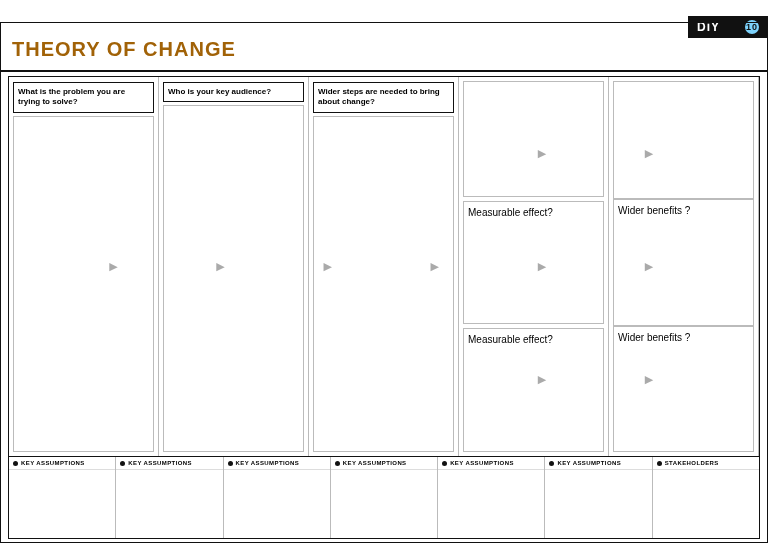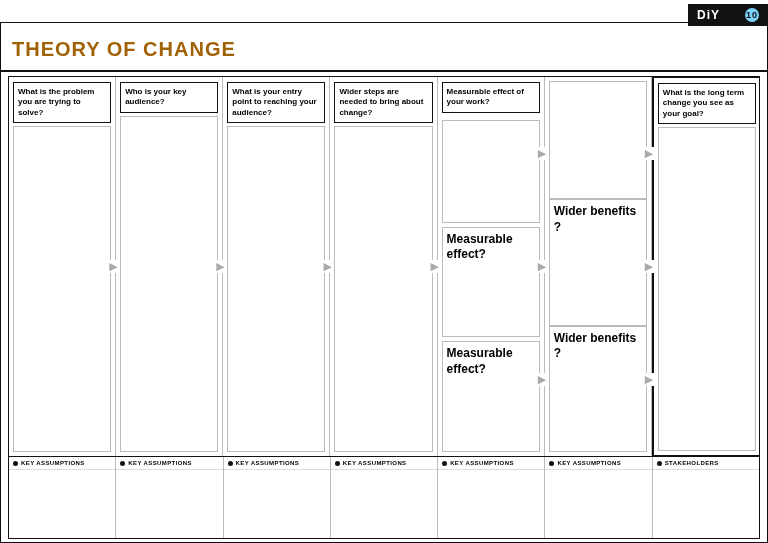--- a/index.html
+++ b/index.html
@@ -8,21 +8,21 @@
       font-family: Arial, sans-serif;
       width: 768px;
       height: 543px;
       overflow: hidden;
       position: relative;
     }
 
     
     .top-bar {
       position: absolute;
-      top: 4px; right: 0;
+      top: 16px; right: 0;
       background: #111;
       color: #fff;
       height: 22px;
       width: 80px;
       display: flex;
       align-items: center;
       justify-content: center;
       font-size: 11px;
       font-weight: bold;
       letter-spacing: 1px;
@@ -131,23 +131,23 @@
       padding: 0 4px 4px;
       display: flex;
       flex-direction: column;
       gap: 3px;
       justify-content: center;
     }
 
     .mc-subbox {
       border: 1px solid #bbb;
       padding: 4px;
-      font-size: 12px;
+      font-size: 10px;
       line-height: 1.3;
-      font-weight: bold;
+      font-weight: normal;
     }
     .mc-subbox-empty {
       border: 1px solid #bbb;
       flex: 1;
       min-height: 40px;
     }
 
     
     .bottom-strip {
       display: flex;
@@ -217,44 +217,37 @@
       <div class="mc-header">Who is your key audience?</div>
       <div class="mc-body">
         <div class="mc-subbox-empty"></div>
       </div>
     </div>
 
     <div style="position:absolute; top:0; left:calc(2/7*100% - 8px); height:100%; display:flex; align-items:center; z-index:5; pointer-events:none;">
       <span style="color:#aaa; font-size:11px; background:#fff; padding:0 1px;">▶</span>
     </div>
 
-    <div class="mc">
-      <div class="mc-header">What is your entry point to reaching your audience?</div>
-      <div class="mc-body">
-        <div class="mc-subbox-empty"></div>
-      </div>
-    </div>
 
     <div style="position:absolute; top:0; left:calc(3/7*100% - 8px); height:100%; display:flex; align-items:center; z-index:5; pointer-events:none;">
       <span style="color:#aaa; font-size:11px; background:#fff; padding:0 1px;">▶</span>
     </div>
 
     <div class="mc">
       <div class="mc-header">Wider steps are needed to bring about change?</div>
       <div class="mc-body">
         <div class="mc-subbox-empty"></div>
       </div>
     </div>
 
     <div style="position:absolute; top:0; left:calc(4/7*100% - 8px); height:100%; display:flex; align-items:center; z-index:5; pointer-events:none;">
       <span style="color:#aaa; font-size:11px; background:#fff; padding:0 1px;">▶</span>
     </div>
 
     <div class="mc">
-      <div class="mc-header">Measurable effect of your work?</div>
       <div class="mc-body" style="justify-content:flex-start; gap:4px; margin-top:4px;">
         <div class="mc-subbox-empty" style="min-height:35px; flex:1;"></div>
         <div class="mc-subbox" style="flex:1; min-height:35px;">
           <span>Measurable effect?</span>
         </div>
         <div class="mc-subbox" style="flex:1; min-height:35px;">
           <span>Measurable effect?</span>
         </div>
       </div>
     </div>
@@ -276,26 +269,20 @@
         </div>
       </div>
     </div>
 
     <div style="position:absolute; top:0; left:calc(6/7*100% - 8px); height:100%; display:flex; flex-direction:column; justify-content:space-around; align-items:center; z-index:5; pointer-events:none; padding: 20px 0;">
       <span style="color:#aaa; font-size:11px; background:#fff; padding:0 1px;">▶</span>
       <span style="color:#aaa; font-size:11px; background:#fff; padding:0 1px;">▶</span>
       <span style="color:#aaa; font-size:11px; background:#fff; padding:0 1px;">▶</span>
     </div>
 
-    <div class="mc mc-last">
-      <div class="mc-header" style="border: 1.5px solid #111;">What is the long term change you see as your goal?</div>
-      <div class="mc-body">
-        <div class="mc-subbox-empty"></div>
-      </div>
-    </div>
 
   </div>
 
   <div class="bottom-strip">
 
     <div class="bs-col">
       <div class="bs-header">
         <div class="bs-dot"></div>
         <span class="bs-label">KEY ASSUMPTIONS</span>
       </div>

